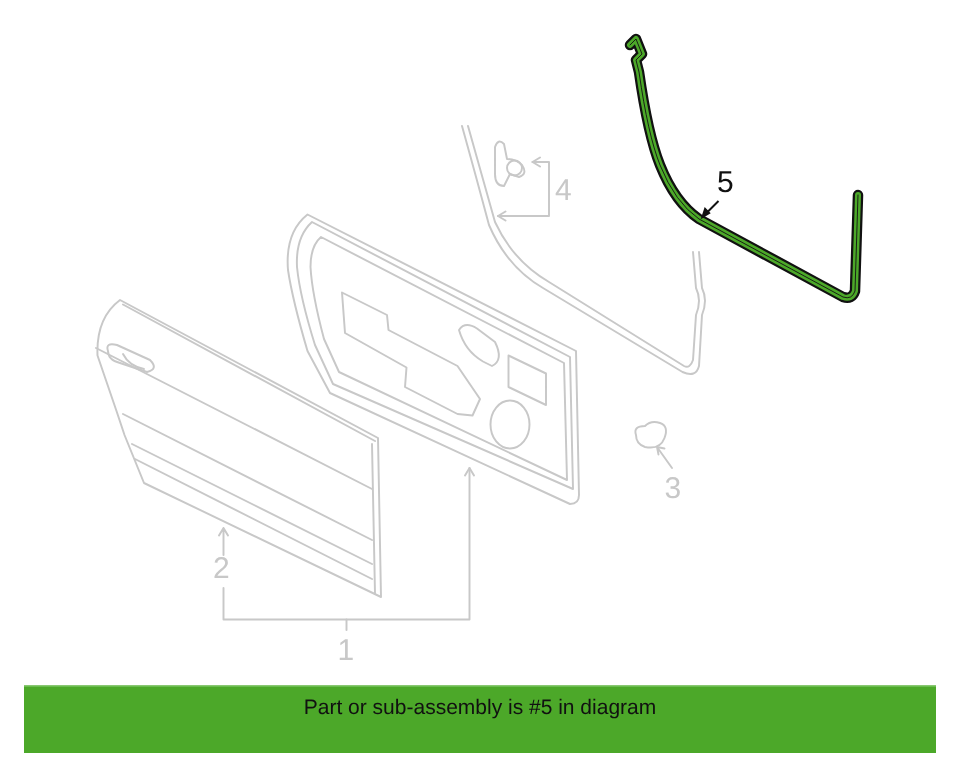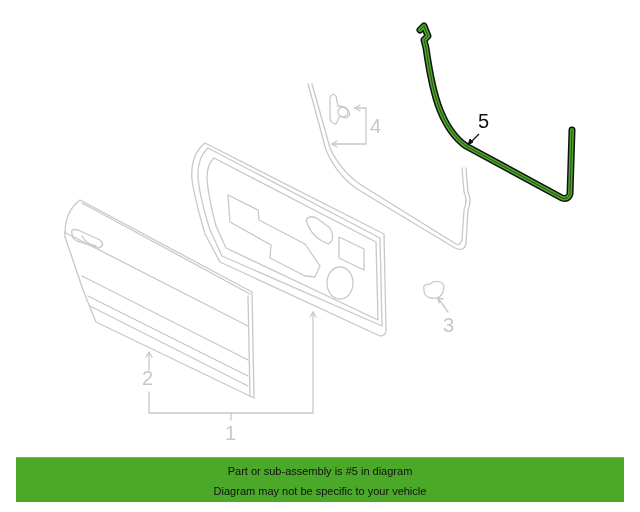--- a/index.html
+++ b/index.html
@@ -5,21 +5,21 @@
   html, body { margin:0; padding:0; background:#ffffff; }
   body { width:640px; height:512px; position:relative; overflow:hidden; font-family:"Liberation Sans", sans-serif; }
   #diagram { position:absolute; left:0; top:0; width:640px; height:512px; }
   .ln { fill:none; stroke:#c8c8c8; stroke-width:1.3; stroke-linejoin:round; stroke-linecap:round; }
   .lnw { fill:#ffffff; stroke:#c8c8c8; stroke-width:1.3; stroke-linejoin:round; }
   .callout { font-family:"Liberation Sans", sans-serif; font-size:20px; fill:#c8c8c8; }
   .callout-hl { font-family:"Liberation Sans", sans-serif; font-size:20px; fill:#111111; }
   #banner {
     position:absolute; left:16px; top:457px; width:608px; height:45px;
     background:#4ca829; border-top:1px solid #6cbc50;
-    color:#111111; text-align:center; font-size:11px; line-height:20px;
+    color:#111111; text-align:center; font-size:14px; line-height:20px;
     padding-top:3px; box-sizing:border-box;
   }
   #banner div { white-space:nowrap; }
 </style>
 </head>
 <body>
 
 <svg id="diagram" viewBox="0 0 640 512" xmlns="http://www.w3.org/2000/svg">
 
   <g>
@@ -78,14 +78,13 @@
     <path d="M420,30 L424,26 L428,36 L424,40 L426,48 Q432,90 440,110 Q450,135 466,146 L562,198 Q568,200 570,194 L572,130" fill="none" stroke="#4ca829" stroke-width="4" stroke-linejoin="round" stroke-linecap="round"></path>
     <path d="M420,30 L424,26 L428,36 L424,40 L426,48 Q432,90 440,110 Q450,135 466,146 L562,198 Q568,200 570,194 L572,130" fill="none" stroke="#111" stroke-width="0.6" stroke-linejoin="round" stroke-linecap="round"></path>
   </g>
   <path d="M479,134 L468,145" stroke="#111" stroke-width="1.3" fill="none"></path>
   <path d="M468,145 L470,139 L473,142 Z" fill="#111" stroke="#111" stroke-width="1"></path>
   <text class="callout-hl" x="478" y="128">5</text>
 </svg>
 
 <div id="banner">
   <div>Part or sub-assembly is #5 in diagram</div>
-  <div>Diagram may not be specific to your vehicle</div>
 </div>
 
 </body></html>

